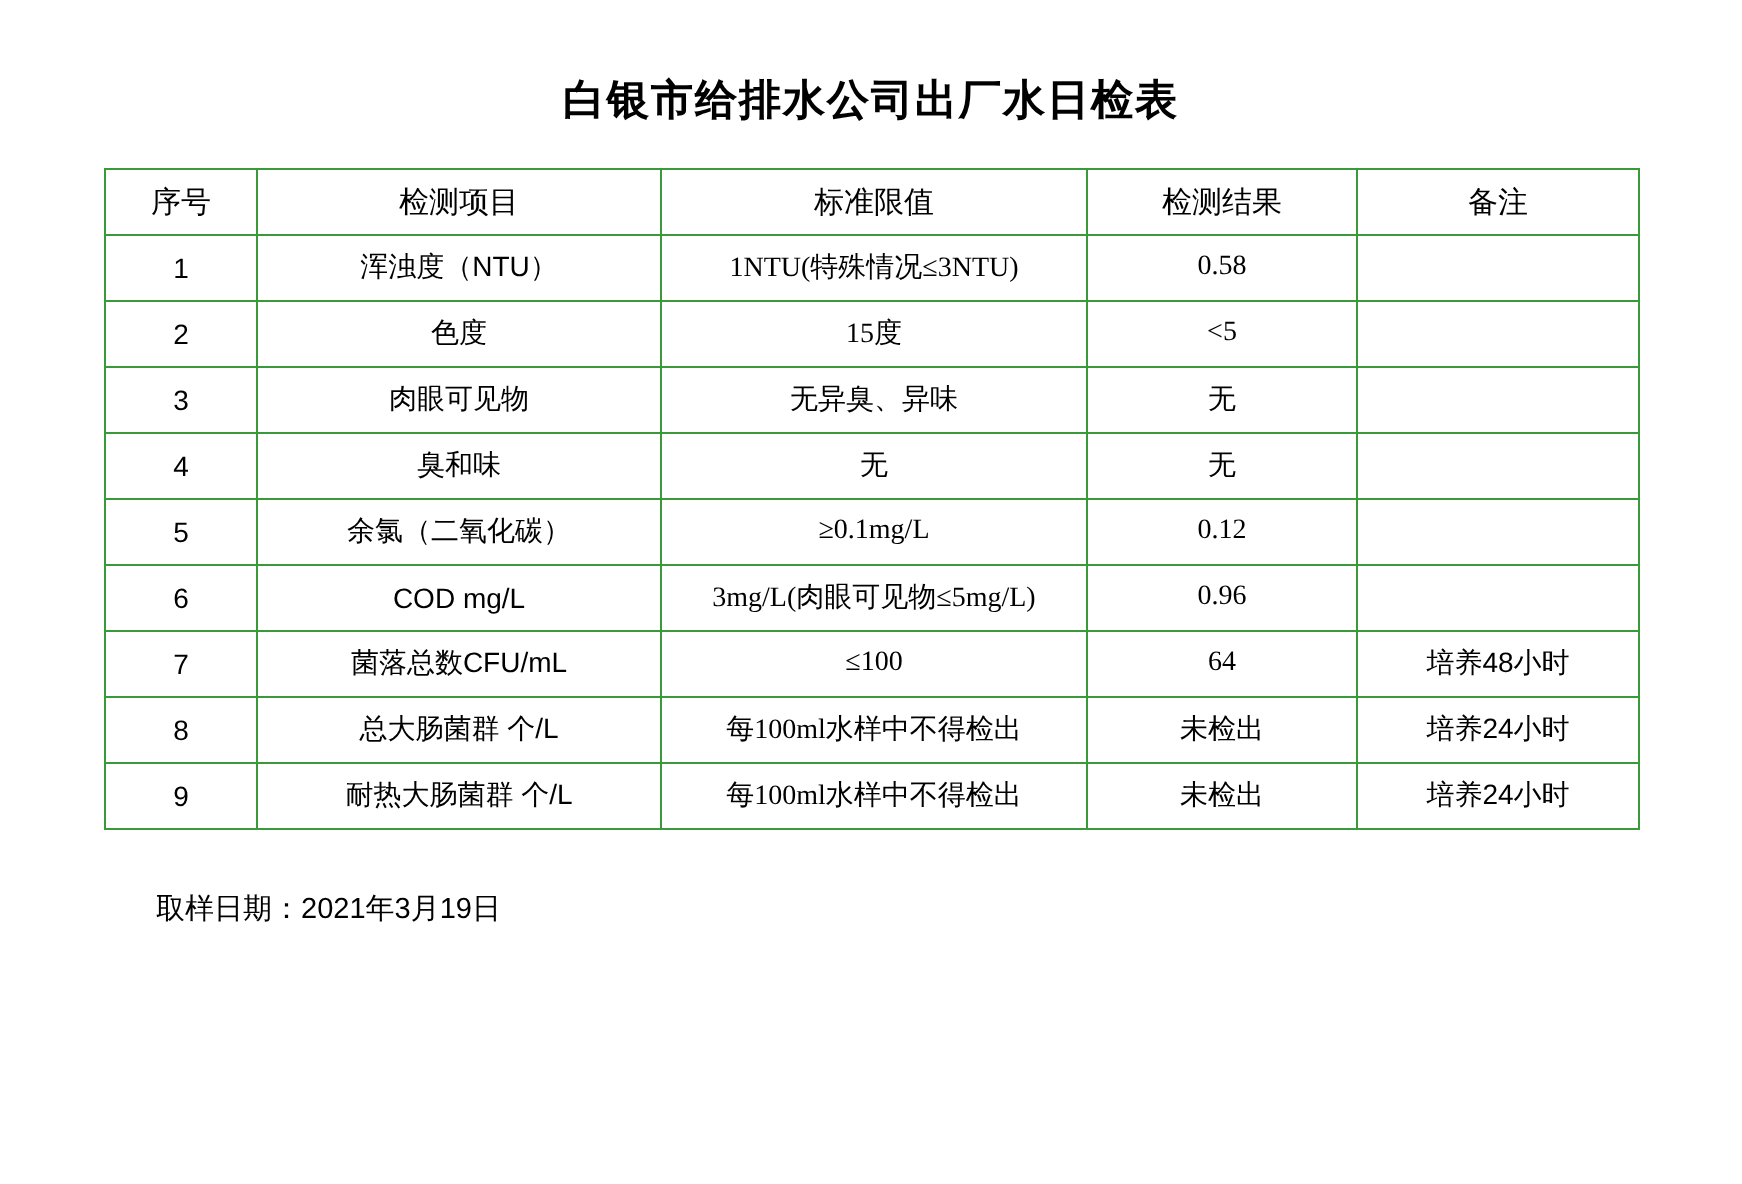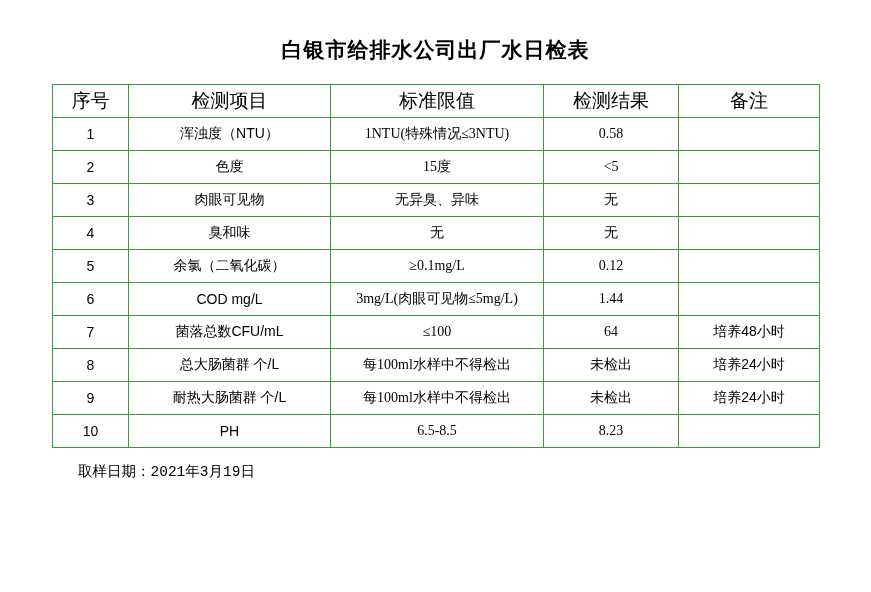--- a/index.html
+++ b/index.html
@@ -44,33 +44,32 @@
     border: 1px solid #3a9a3a;
     text-align: center;
     vertical-align: middle;
     font-size: 14px;
     height: 32px;
     padding: 0 2px;
     font-weight: normal;
     color: #000;
   }
   table.report th {
-    font-size: 19px;
+    font-size: 15px;
   }
   col.c0 { width: 76px; }
   col.c1 { width: 202px; }
   col.c2 { width: 213px; }
   col.c3 { width: 135px; }
   col.c4 { width: 141px; }
   .footer-row {
-    margin: 14px 52px 0 52px;
+    margin: 30px 52px 0 52px;
     width: 767px;
     display: flex;
     font-size: 14.5px;
-    font-family: Liberation Mono, monospace;
   }
   .footer-cell {
     white-space: nowrap;
   }
   .f1 { width: 300px; padding-left: 26px; box-sizing: border-box; }
   .f2 { width: 268px; box-sizing: border-box; }
   .f3 { width: 199px; box-sizing: border-box; }
   .cell-num { font-size: 14px; }
   .cell-lat { font-family: "Liberation Serif", "DejaVu Serif", serif; }
 </style>
@@ -132,21 +131,21 @@
             <td class="cell-num">5</td>
             <td>余氯（二氧化碳）</td>
             <td class="cell-lat">≥0.1mg/L</td>
             <td class="cell-lat">0.12</td>
             <td></td>
           </tr>
           <tr>
             <td class="cell-num">6</td>
             <td>COD        mg/L</td>
             <td class="cell-lat">3mg/L(肉眼可见物≤5mg/L)</td>
-            <td class="cell-lat">1.44</td>
+            <td class="cell-lat">0.96</td>
             <td></td>
           </tr>
           <tr>
             <td class="cell-num">7</td>
             <td>菌落总数CFU/mL</td>
             <td class="cell-lat">≤100</td>
             <td class="cell-lat">64</td>
             <td>培养48小时</td>
           </tr>
           <tr>
@@ -156,27 +155,20 @@
             <td class="cell-lat">未检出</td>
             <td>培养24小时</td>
           </tr>
           <tr>
             <td class="cell-num">9</td>
             <td>耐热大肠菌群 个/L</td>
             <td class="cell-lat">每100ml水样中不得检出</td>
             <td class="cell-lat">未检出</td>
             <td>培养24小时</td>
           </tr>
-          <tr>
-            <td class="cell-num">10</td>
-            <td>PH</td>
-            <td class="cell-lat">6.5-8.5</td>
-            <td class="cell-lat">8.23</td>
-            <td></td>
-          </tr>
         </tbody>
     </table>
   </div>
 
   <div class="footer-row">
     <div class="footer-cell f1">取样日期：2021年3月19日</div>
   </div>
 
 </div>
 

